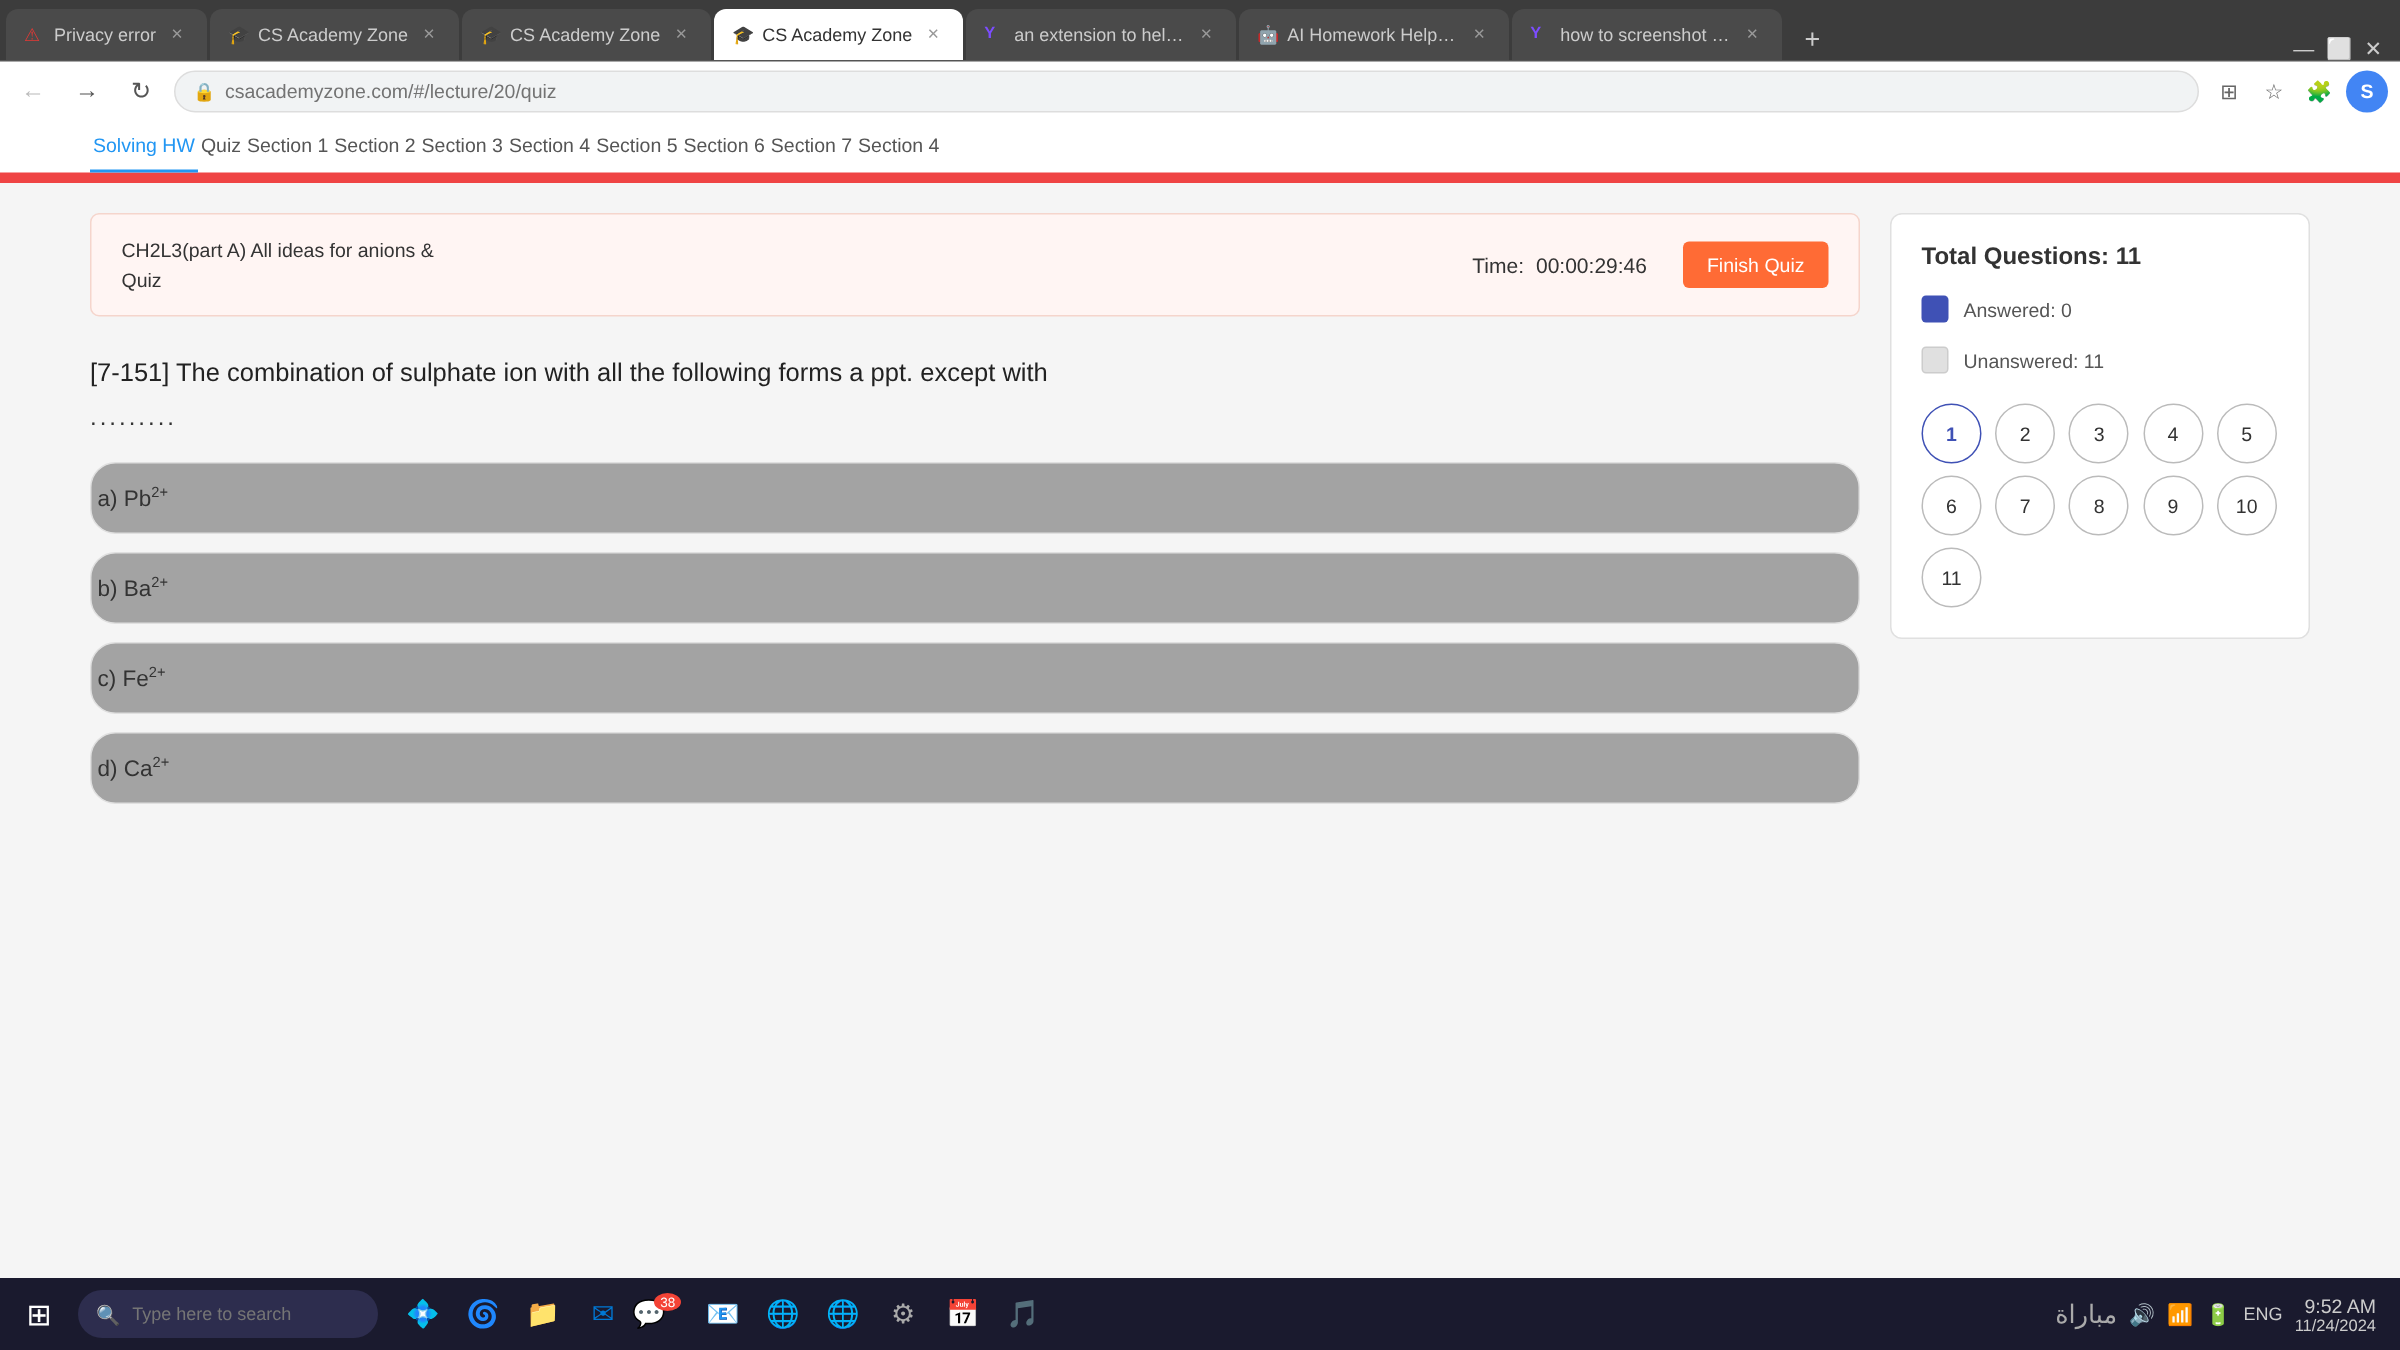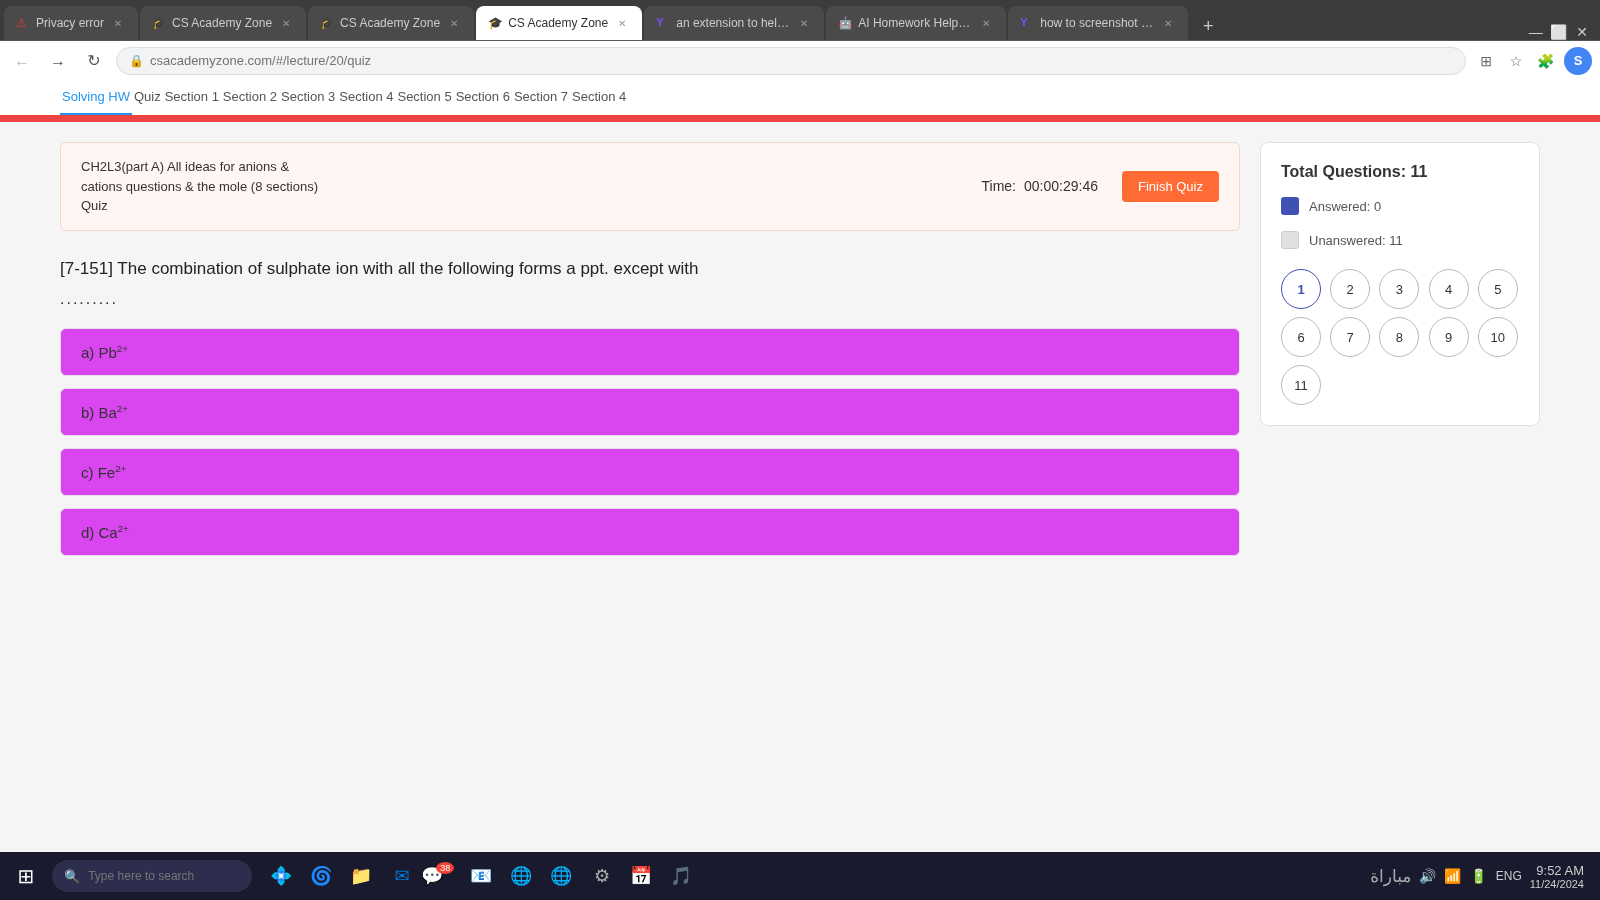--- a/index.html
+++ b/index.html
@@ -241,24 +241,24 @@
     }
     .question-dots {
       font-size: 16px;
       color: #333;
       margin-bottom: 20px;
       letter-spacing: 2px;
     }
 
     
     .answer-option {
-      background: #d946ef;
+      background: #a3a3a3;
       border: 1px solid #e0e0e0;
-      border-radius: 6px;
-      padding: 14px 20px;
+      border-radius: 17px;
+      padding: 14px 4px;
       margin-bottom: 12px;
       font-size: 15px;
       color: #333;
       cursor: pointer;
       transition: background 0.15s;
     }
 
     
     .quiz-sidebar {
       width: 280px;
@@ -470,21 +470,20 @@
   <div class="page-nav-item" style="">Section 4</div>
 </div>
 
 <div class="page-body">
 
   <div class="quiz-main">
 
     <div class="quiz-header">
       <div class="quiz-header-title">
         <div>CH2L3(part A) All ideas for anions &amp;</div>
-        <div>cations questions &amp; the mole (8 sections)</div>
         <div>Quiz</div>
       </div>
       <div class="quiz-header-time">
         <label>Time:</label>
         <span>00:00:29:46</span>
       </div>
       <button class="finish-btn">Finish Quiz</button>
     </div>
 
     <div>

